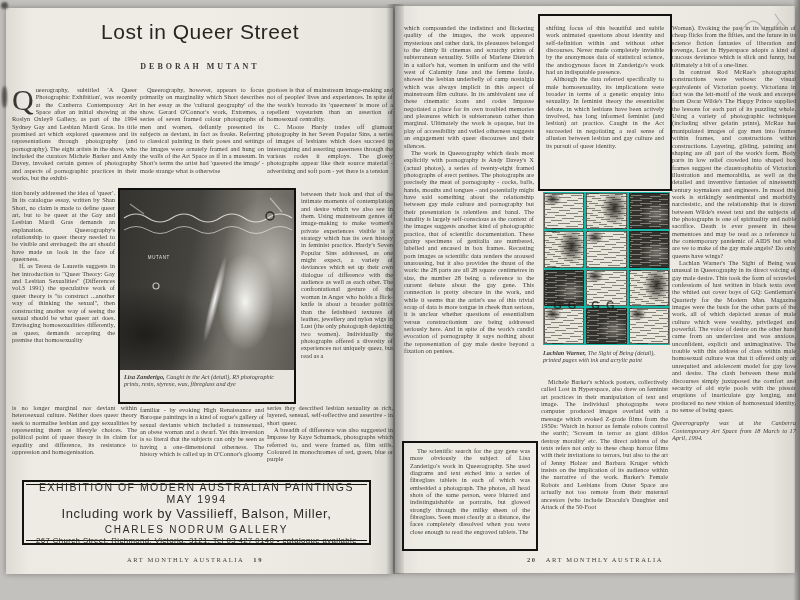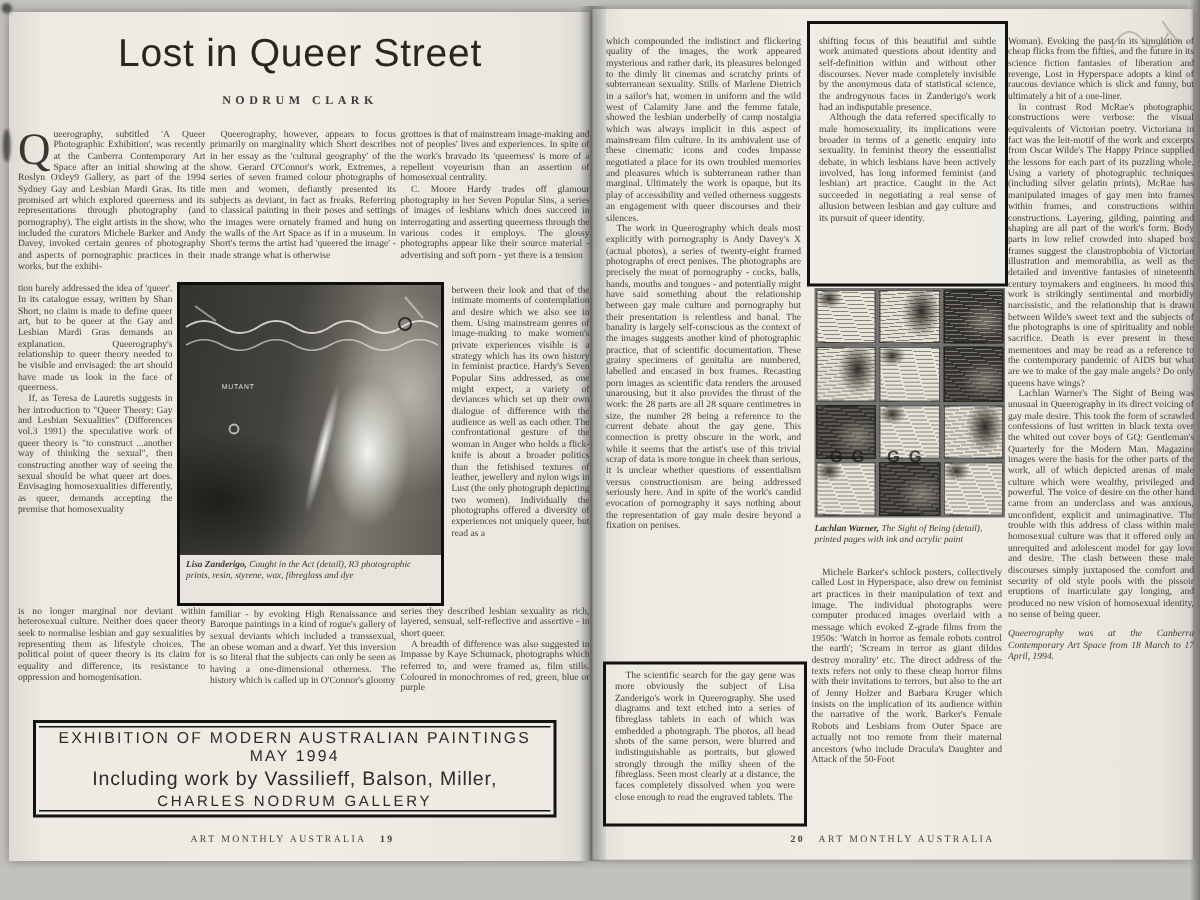--- a/index.html
+++ b/index.html
@@ -9,21 +9,21 @@
     box-shadow:0 0 6px rgba(0,0,0,.35);}
   .page-left{left:6px;top:8px;width:387px;height:566px;}
   .page-right{left:395px;top:6px;width:400px;height:567px;}
   .fold{position:absolute;left:386px;top:4px;width:18px;height:570px;
     background:linear-gradient(90deg,rgba(0,0,0,0) 0,rgba(40,40,38,.38) 45%,rgba(0,0,0,.05) 100%);z-index:5;}
   .edge-right{position:absolute;right:0;top:0;width:7px;height:600px;
     background:linear-gradient(90deg,rgba(0,0,0,0),rgba(30,30,28,.45));z-index:6;}
   .smudge{position:absolute;background:#55534f;border-radius:50%;filter:blur(1px);z-index:7;}
 
   .abs{position:absolute;}
-  .title{font-family:"Liberation Sans",sans-serif;font-size:26px;font-weight:400;
+  .title{font-family:"Liberation Sans",sans-serif;font-size:21px;font-weight:400;
     letter-spacing:.5px;color:#27261f;text-align:center;}
   .byline{font-size:8px;letter-spacing:3px;color:#3d3b35;text-align:center;font-weight:bold;}
 
   .txt{font-size:6.4px;line-height:7.35px;color:#403e37;text-align:justify;overflow:hidden;}
   .txt.indent{text-indent:7px;}
   .paras p{margin:0;text-indent:7px;}
   .paras p:first-child{text-indent:0;}
   .dropcap{float:left;font-size:30px;line-height:25px;padding:1px 2px 0 0;color:#393731;}
 
   .frame{border:2px solid #0f0f0d;background:#e7e5de;box-sizing:border-box;z-index:4;}
@@ -39,21 +39,21 @@
       radial-gradient(ellipse 90px 60px at 15% 80%,rgba(20,20,18,.75),rgba(20,20,18,0) 80%),
       linear-gradient(100deg,#35332f 0%,#45433e 40%,#7a786f 68%,#5c5a53 100%);}
   .art1 svg{position:absolute;left:0;top:0;}
   .art1-label{position:absolute;left:16%;top:36%;font-family:"Liberation Sans",sans-serif;
     font-size:4.5px;letter-spacing:.6px;color:#f2f0e8;opacity:.9;}
   .streak{position:absolute;left:52%;top:30%;width:10px;height:110px;transform:rotate(14deg);
     background:radial-gradient(ellipse 6px 60px at 50% 50%,rgba(255,255,254,.95),rgba(255,255,254,0) 75%);}
 
   
   .art2{display:grid;grid-template-columns:repeat(3,1fr);grid-template-rows:repeat(4,1fr);
-    gap:2px;background:#737373;padding:1px;box-sizing:border-box;z-index:4;position:absolute;}
+    gap:2px;background:#14b8a6;padding:1px;box-sizing:border-box;z-index:4;position:absolute;}
   .art2 .cell{border:1px solid rgba(25,25,22,.65);
     background:
       repeating-linear-gradient(3deg,rgba(35,33,28,.5) 0 .6px,rgba(0,0,0,0) .6px 2.6px),
       radial-gradient(ellipse 12px 9px at 20% 15%,rgba(25,23,20,.85),rgba(25,23,20,0) 75%),
       #e8e5da;}
   .art2 .cell.dark{background:
       repeating-linear-gradient(3deg,rgba(235,233,222,.4) 0 .6px,rgba(0,0,0,0) .6px 2.5px),
       radial-gradient(ellipse 20px 16px at 70% 60%,rgba(240,238,228,.35),rgba(0,0,0,0) 80%),
       #34322c;}
   .art2 .cell.blot{background:
@@ -85,21 +85,21 @@
 <div class="canvas">
 
   <div class="page page-left"></div>
   <div class="page page-right"></div>
   <div class="fold"></div>
   <div class="edge-right"></div>
   <div class="smudge" style="left:2px;top:86px;width:5px;height:22px;"></div>
   <div class="smudge" style="left:1px;top:2px;width:7px;height:7px;"></div>
 
   <div class="abs title" style="left:60px;top:20px;width:280px;">Lost in Queer Street</div>
-  <div class="abs byline" style="left:60px;top:62px;width:280px;">NODRUM CLARK</div>
+  <div class="abs byline" style="left:60px;top:62px;width:280px;">DEBORAH MUTANT</div>
 
   <div class="abs txt" style="left:12px;top:86px;width:125px;height:103px;">
     <span class="dropcap">Q</span><span>ueerography, subtitled 'A Queer Photographic Exhibition', was recently at the Canberra Contemporary Art Space after an initial showing at the Roslyn Oxley9 Gallery, as part of the 1994 Sydney Gay and Lesbian Mardi Gras. Its title promised art which explored queerness and its representations through photography (and pornography). The eight artists in the show, who included the curators Michele Barker and Andy Davey, invoked certain genres of photography and aspects of pornographic practices in their works, but the exhibi-</span>
   </div>
   <div class="abs txt paras" style="left:12px;top:189px;width:103px;height:214px;">
       <p>tion barely addressed the idea of 'queer'. In its catalogue essay, written by Shan Short, no claim is made to define queer art, but to be queer at the Gay and Lesbian Mardi Gras demands an explanation. Queerography's relationship to queer theory needed to be visible and envisaged: the art should have made us look in the face of queerness.</p>
       <p>If, as Teresa de Lauretis suggests in her introduction to "Queer Theory: Gay and Lesbian Sexualities" (Differences vol.3 1991) the speculative work of queer theory is "to construct ...another way of thinking the sexual", then constructing another way of seeing the sexual should be what queer art does. Envisaging homosexualities differently, as queer, demands accepting the premise that homosexuality</p>
     </div>
   <div class="abs txt" style="left:12px;top:404px;width:125px;height:62px;">is no longer marginal nor deviant within heterosexual culture. Neither does queer theory seek to normalise lesbian and gay sexualities by representing them as lifestyle choices. The political point of queer theory is its claim for equality and difference, its resistance to oppression and homogenisation.</div>
 
@@ -131,20 +131,21 @@
     <div class="cap" style="padding:3px 4px 0 4px;">
       <b>Lisa Zanderigo,</b><span> Caught in the Act (detail), R3 photographic prints, resin, styrene, wax, fibreglass and dye</span>
     </div>
   </div>
 
   <div class="abs adbox" style="left:22px;top:480px;width:349px;height:65px;">
     <div class="adbox-inner">
       <div class="ad-l1">EXHIBITION OF MODERN AUSTRALIAN PAINTINGS   MAY 1994</div>
       <div class="ad-l2">Including work by Vassilieff, Balson, Miller,</div>
       <div class="ad-gallery">CHARLES NODRUM GALLERY</div>
+      <div class="ad-addr">267 Church Street, Richmond, Victoria, 3121. Tel 03 427 0140 • catalogue available</div>
     </div>
   </div>
 
   <div class="abs pfoot" style="left:95px;top:556px;width:200px;">
     <span>ART MONTHLY AUSTRALIA</span><span class="pnum">19</span>
   </div>
 
   <div class="abs txt paras" style="left:404px;top:24px;width:130px;height:414px;">
       <p>which compounded the indistinct and flickering quality of the images, the work appeared mysterious and rather dark, its pleasures belonged to the dimly lit cinemas and scratchy prints of subterranean sexuality. Stills of Marlene Dietrich in a sailor's hat, women in uniform and the wild west of Calamity Jane and the femme fatale, showed the lesbian underbelly of camp nostalgia which was always implicit in this aspect of mainstream film culture. In its ambivalent use of these cinematic icons and codes Impasse negotiated a place for its own troubled memories and pleasures which is subterranean rather than marginal. Ultimately the work is opaque, but its play of accessibility and veiled otherness suggests an engagement with queer discourses and their silences.</p>
       <p>The work in Queerography which deals most explicitly with pornography is Andy Davey's X (actual photos), a series of twenty-eight framed photographs of erect penises. The photographs are precisely the meat of pornography - cocks, balls, hands, mouths and tongues - and potentially might have said something about the relationship between gay male culture and pornography but their presentation is relentless and banal. The banality is largely self-conscious as the context of the images suggests another kind of photographic practice, that of scientific documentation. These grainy specimens of genitalia are numbered, labelled and encased in box frames. Recasting porn images as scientific data renders the aroused unarousing, but it also provides the thrust of the work: the 28 parts are all 28 square centimetres in size, the number 28 being a reference to the current debate about the gay gene. This connection is pretty obscure in the work, and while it seems that the artist's use of this trivial scrap of data is more tongue in cheek than serious, it is unclear whether questions of essentialism versus constructionism are being addressed seriously here. And in spite of the work's candid evocation of pornography it says nothing about the representation of gay male desire beyond a fixation on penises.</p>

